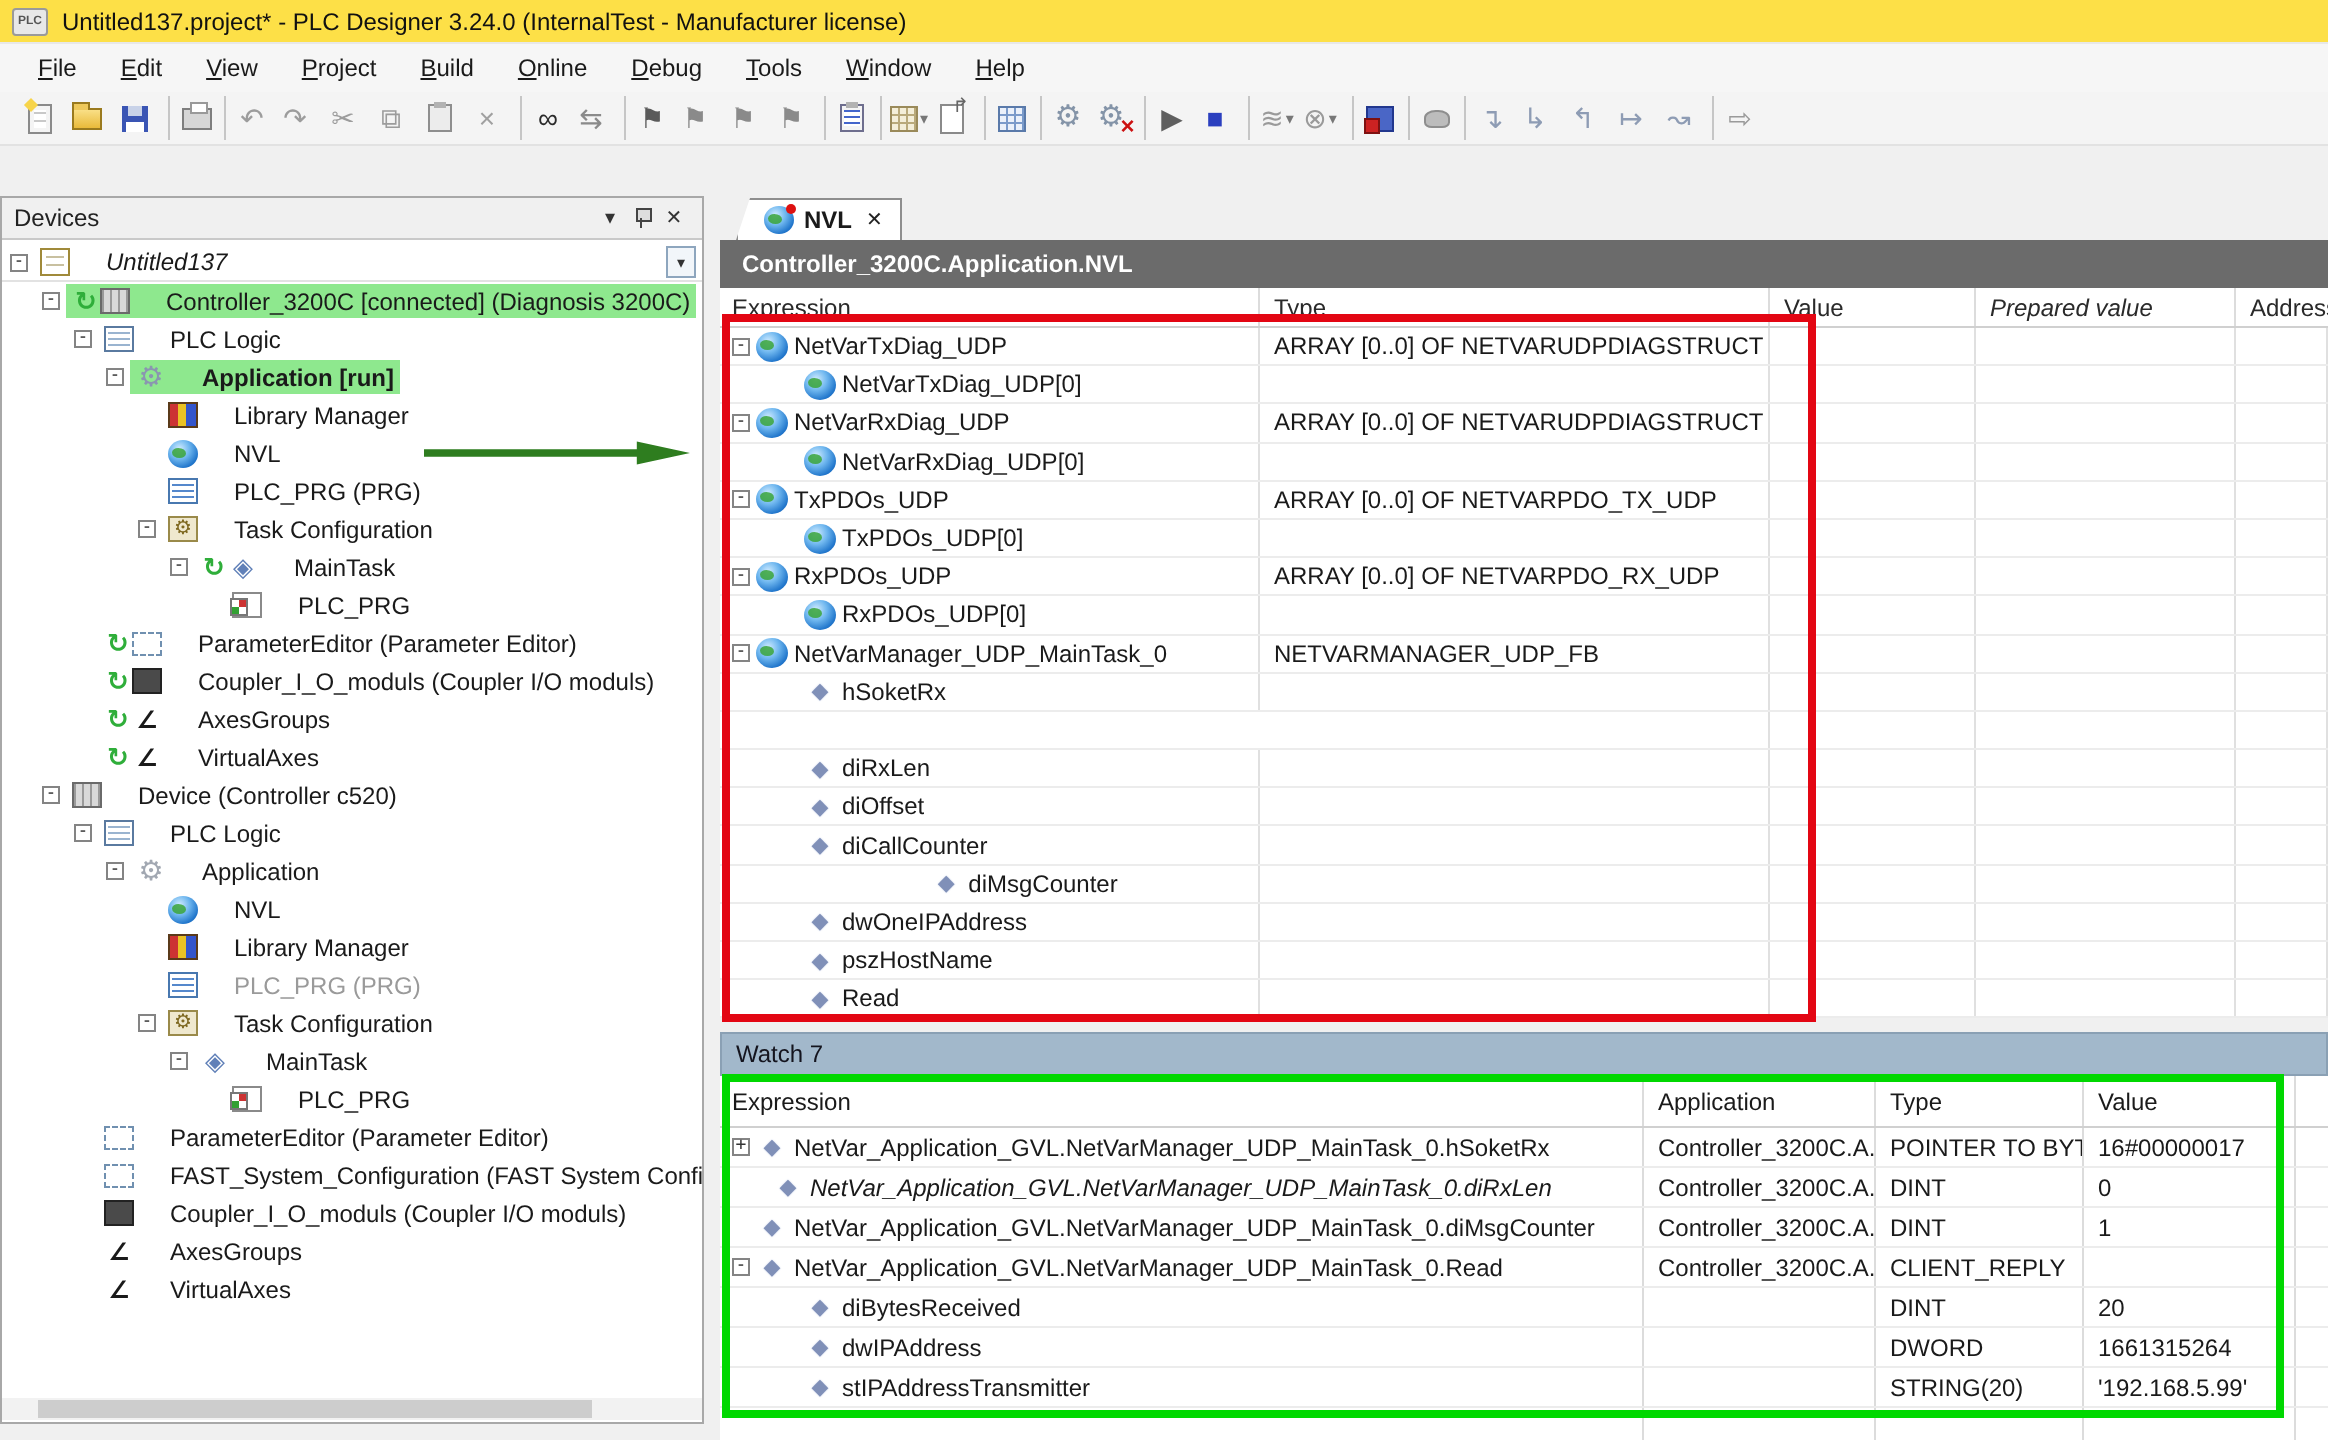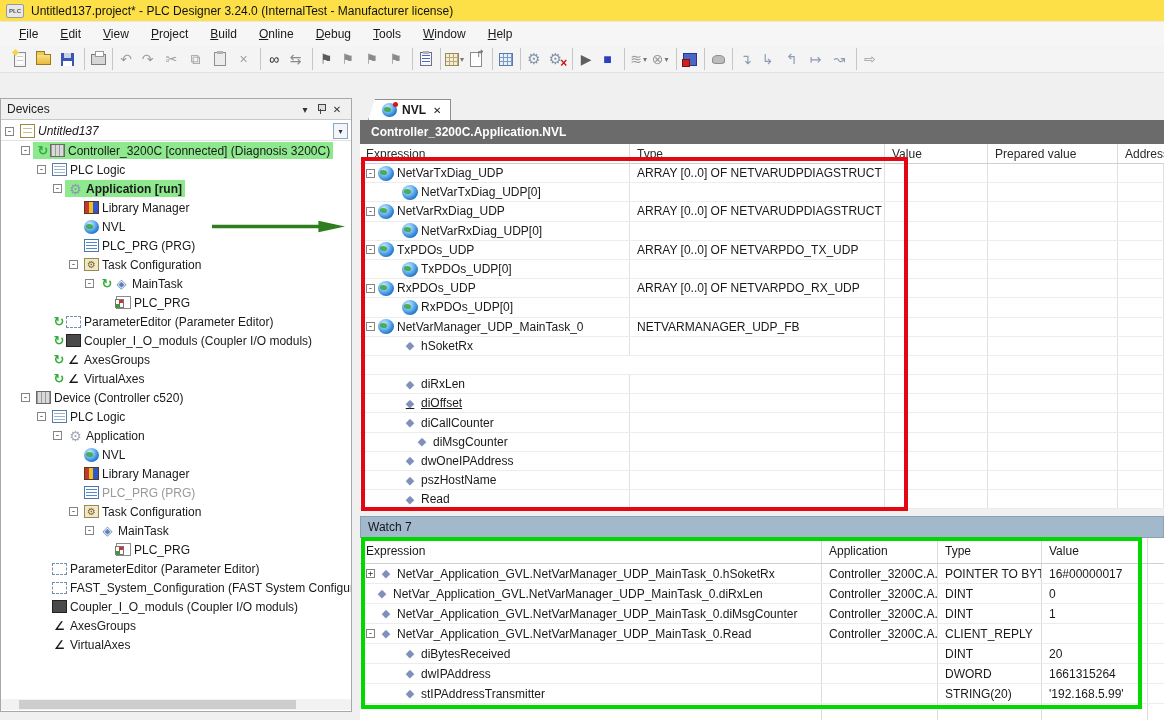--- a/index.html
+++ b/index.html
@@ -66,21 +66,21 @@
   .tree { position:relative; height:572px; overflow:hidden; background:#fff; padding-top:2px; }
   .tree-row { height:19px; display:flex; align-items:center; white-space:nowrap; }
   .ebox { width:9px; height:9px; min-width:9px; border:1px solid #848484; background:#fff; color:#333;
     font-size:9px; line-height:7px; text-align:center; margin-right:3px; font-family:"DejaVu Sans Mono",monospace; }
   .ebox:empty { visibility:hidden; }
   .rowc { display:flex; align-items:center; padding:0 3px; height:17px; }
   .tree-row.highlight .rowc { background:#8ee88e; }
   .tree-row.bold .lbl { font-weight:bold; }
   .tree-row.gray .lbl { color:#9a9a9a; }
   .tree-row.italic .lbl { font-style:italic; }
-  .lbl { margin-left:3px; }
+  .lbl { margin-left:18px; }
   .ticon { display:inline-flex; align-items:center; justify-content:center; width:15px; height:15px; min-width:15px; position:relative; }
   .rfr { display:none; width:14px; min-width:14px; height:14px; align-items:center; justify-content:center; }
   .tree-row.refresh .rfr { display:inline-flex; }
   .rfr::before { content:"↻"; color:#2fae3a; font-weight:bold; font-size:13px; }
   .combo-dd { display:none; }
   .tree-row.combo { border-bottom:1px solid #e2e2e2; }
   .tree-row.combo .combo-dd { display:flex; position:absolute; right:3px; width:15px; height:16px;
     border:1px solid #8ea6be; background:#f2f6fa; align-items:center; justify-content:center; font-size:8px; color:#333; }
 
   .i-project { width:12px; height:14px; background:#fff; border:1px solid #a08a3a;
@@ -125,21 +125,21 @@
   .dochead { height:24px; background:#6b6b6b; color:#fff; font-weight:bold; display:flex; align-items:center; padding-left:11px; }
   .grid { background:#fff; }
   .ghead { height:20px; display:flex; border-bottom:1px solid #d0d0d0; background:#fff; }
   .ghead .cell { color:#2a2a2a; }
   .cell { padding:0 7px; display:flex; align-items:center; border-right:1px solid #dcdcdc; overflow:hidden; white-space:nowrap; }
   .grow { height:19.2px; display:flex; border-bottom:1px solid #ececec; background:#fff; }
   .grow .cell { border-right:1px solid #e0e0e0; }
   .c-expr { width:270px; min-width:270px; padding-left:6px; }
   .c-type { width:255px; min-width:255px; }
   .c-val  { width:103px; min-width:103px; }
-  .c-prep { width:130px; min-width:130px; }
+  .c-prep { width:130px; min-width:130px;font-style:italic; }
   .c-addr { flex:1; border-right:none; }
   .gicon { display:inline-flex; align-items:center; justify-content:center; width:16px; height:15px; min-width:16px; position:relative; margin-right:3px; }
   .gicon:not([class*=" i-"]) { visibility:hidden; }
 
   
   .watch { position:absolute; left:360px; top:516px; width:804px; height:196px; background:#fff; }
   .whead { height:22px; background:#a2b8cb; border:1px solid #8aa0b4; display:flex; align-items:center; padding-left:7px; color:#14141e; }
   .wghead { height:26px; display:flex; border-bottom:1px solid #d0d0d0; background:#fff; }
   .wrow { height:20px; display:flex; border-bottom:1px solid #ececec; background:#fff; }
   .w-expr { width:462px; min-width:462px; padding-left:6px; }
@@ -817,21 +817,21 @@
           <span class="gicon i-diamond"></span>
           <span>diRxLen</span>
         </div>
         <div class="cell c-type"></div>
         <div class="cell c-val"></div>
         <div class="cell c-prep"></div>
         <div class="cell c-addr"></div>
       </div>
 
       <div class="grow">
-        <div class="cell c-expr" style="padding-left: 30px; text-decoration: underline;">
+        <div class="cell c-expr" style="padding-left: 30px;">
           <span class="ebox"></span>
           <span class="gicon i-diamond"></span>
           <span>diOffset</span>
         </div>
         <div class="cell c-type"></div>
         <div class="cell c-val"></div>
         <div class="cell c-prep"></div>
         <div class="cell c-addr"></div>
       </div>
 
@@ -841,21 +841,21 @@
           <span class="gicon i-diamond"></span>
           <span>diCallCounter</span>
         </div>
         <div class="cell c-type"></div>
         <div class="cell c-val"></div>
         <div class="cell c-prep"></div>
         <div class="cell c-addr"></div>
       </div>
 
       <div class="grow">
-        <div class="cell c-expr" style="padding-left: 42px;">
+        <div class="cell c-expr" style="padding-left: 30px; justify-content: center;">
           <span class="ebox"></span>
           <span class="gicon i-diamond"></span>
           <span>diMsgCounter</span>
         </div>
         <div class="cell c-type"></div>
         <div class="cell c-val"></div>
         <div class="cell c-prep"></div>
         <div class="cell c-addr"></div>
       </div>
 
@@ -916,21 +916,21 @@
         <span class="gicon i-diamond"></span>
         <span>NetVar_Application_GVL.NetVarManager_UDP_MainTask_0.hSoketRx</span>
       </div>
       <div class="cell w-app">Controller_3200C.A...</div>
       <div class="cell w-type">POINTER TO BYTE</div>
       <div class="cell w-val">16#00000017</div>
       <div class="cell w-tail"></div>
     </div>
 
     <div class="wrow">
-      <div class="cell w-expr" style="padding-left: 2px;">
+      <div class="cell w-expr" style="padding-left: 14px; font-style: italic;">
         <span class="ebox"></span>
         <span class="gicon i-diamond"></span>
         <span>NetVar_Application_GVL.NetVarManager_UDP_MainTask_0.diRxLen</span>
       </div>
       <div class="cell w-app">Controller_3200C.A...</div>
       <div class="cell w-type">DINT</div>
       <div class="cell w-val">0</div>
       <div class="cell w-tail"></div>
     </div>
 

